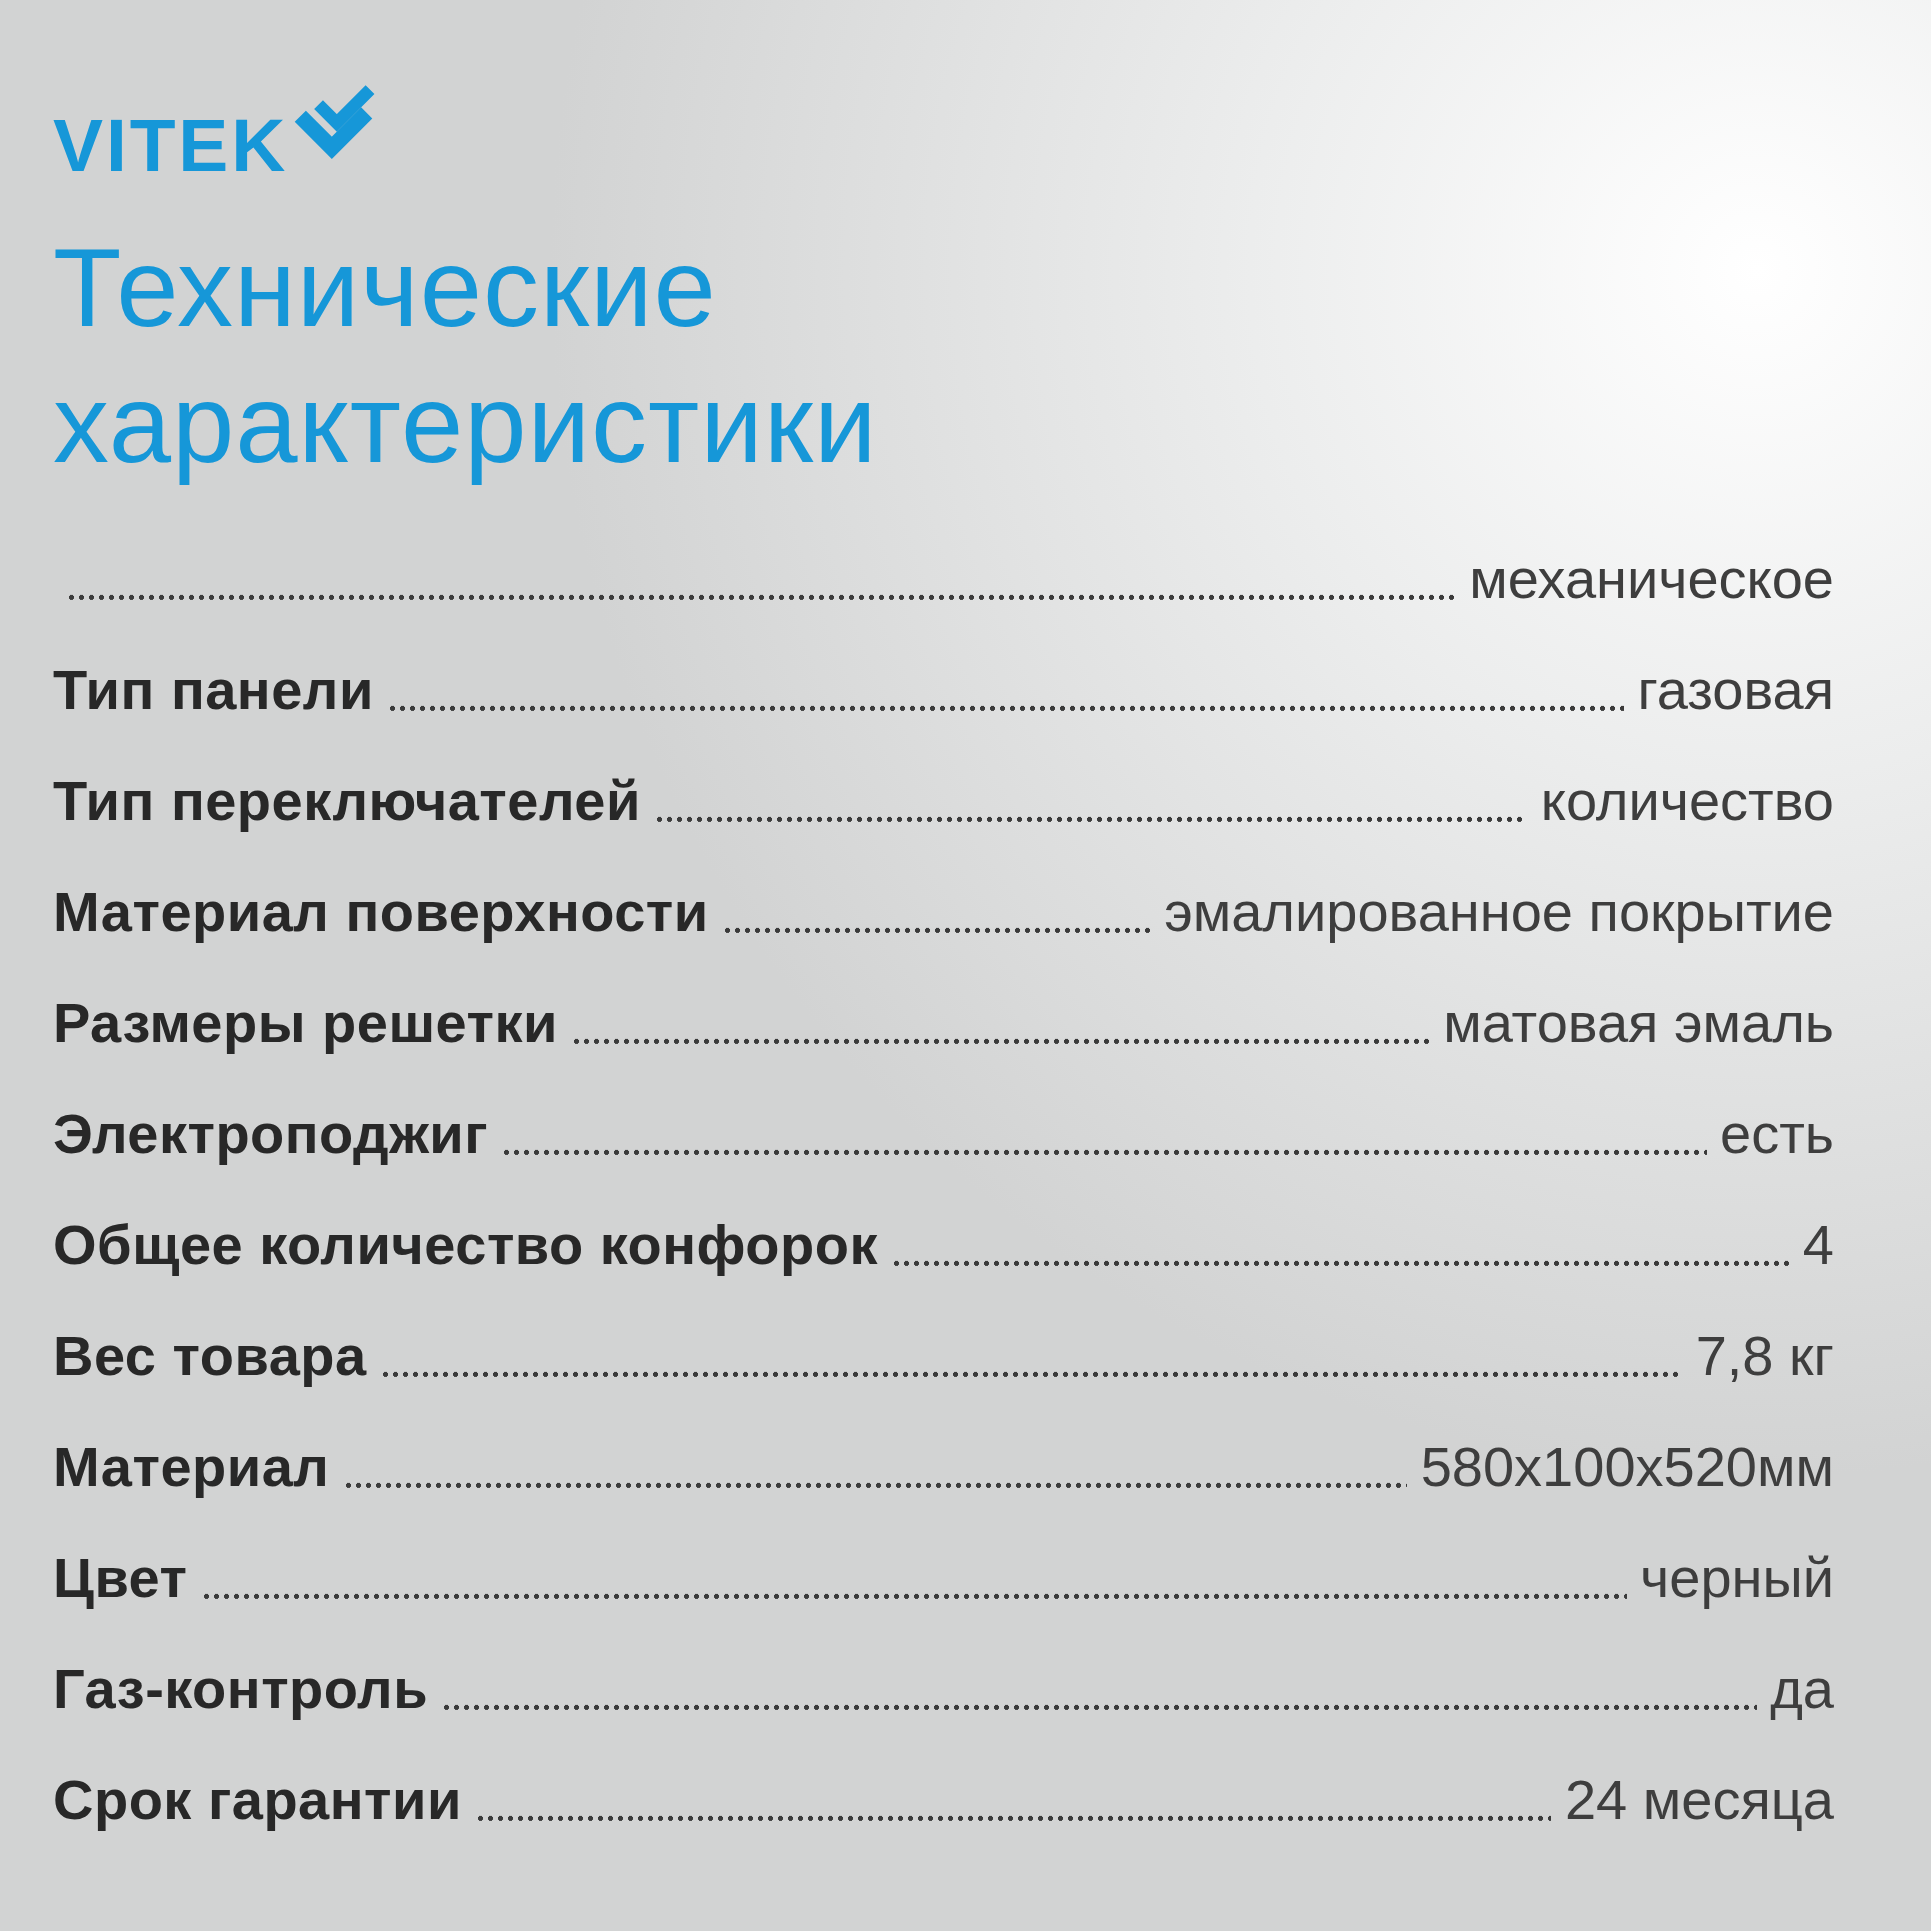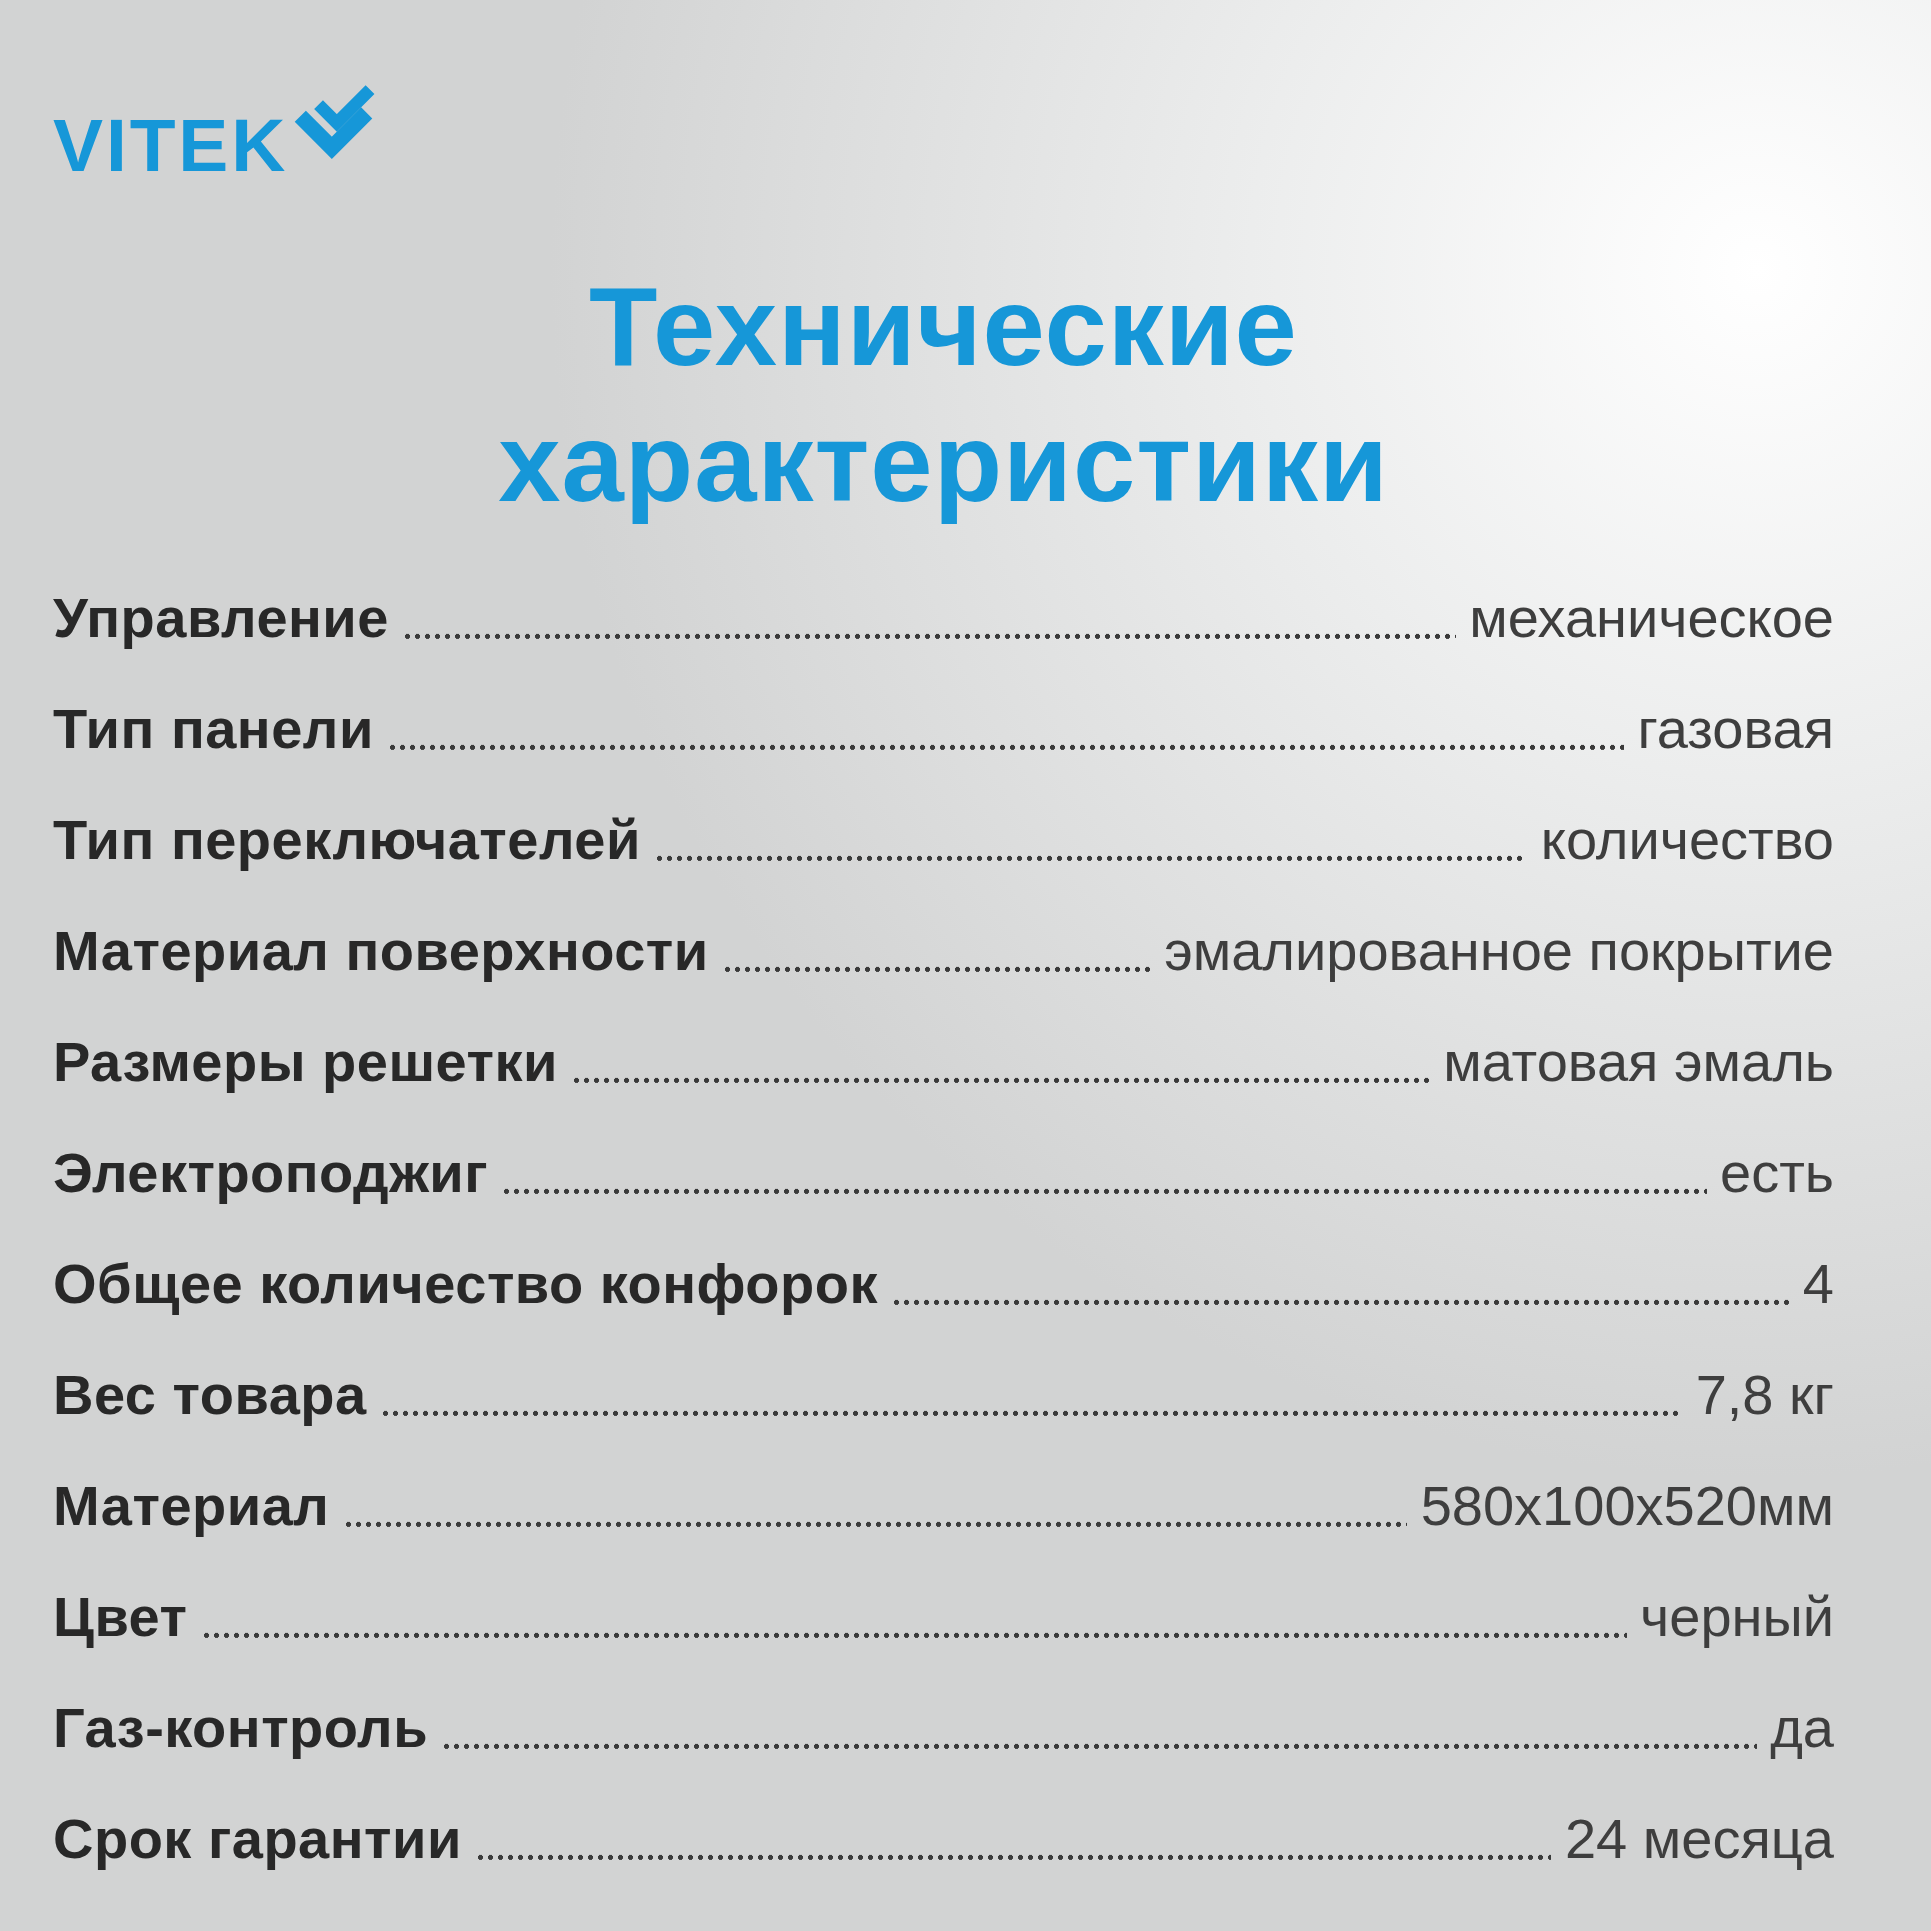--- a/index.html
+++ b/index.html
@@ -34,27 +34,26 @@
     color: var(--accent);
     margin-top: 23px;
   }
   .logo-icon {
     width: 83px;
     height: 89px;
     margin-left: 3.9px;
     flex: 0 0 auto;
   }
   .page-title {
-    margin-top: 66px;
+    margin-top: 27px;
     font-size: 112px;
     line-height: 1.21;
-    font-weight: 700;
+    font-weight: 400;
     letter-spacing: 1px;
     color: var(--accent);
-    text-align: center;
   }
   .spec-list { margin-top: 60px; }
   .row {
     display: flex;
     align-items: baseline;
     font-size: 56px;
     line-height: 1;
     margin-bottom: 55px;
     white-space: nowrap;
   }
@@ -92,21 +91,20 @@
     </svg>
   </div>
 
   <div class="page-title">
     <div>Технические</div>
     <div>характеристики</div>
   </div>
 
   <div class="spec-list" id="spec-list">
   <div class="row">
-    <span class="label">Управление</span>
     <span class="dots"></span>
     <span class="value">механическое</span>
   </div>
 
   <div class="row">
     <span class="label">Тип панели</span>
     <span class="dots"></span>
     <span class="value">газовая</span>
   </div>
 

